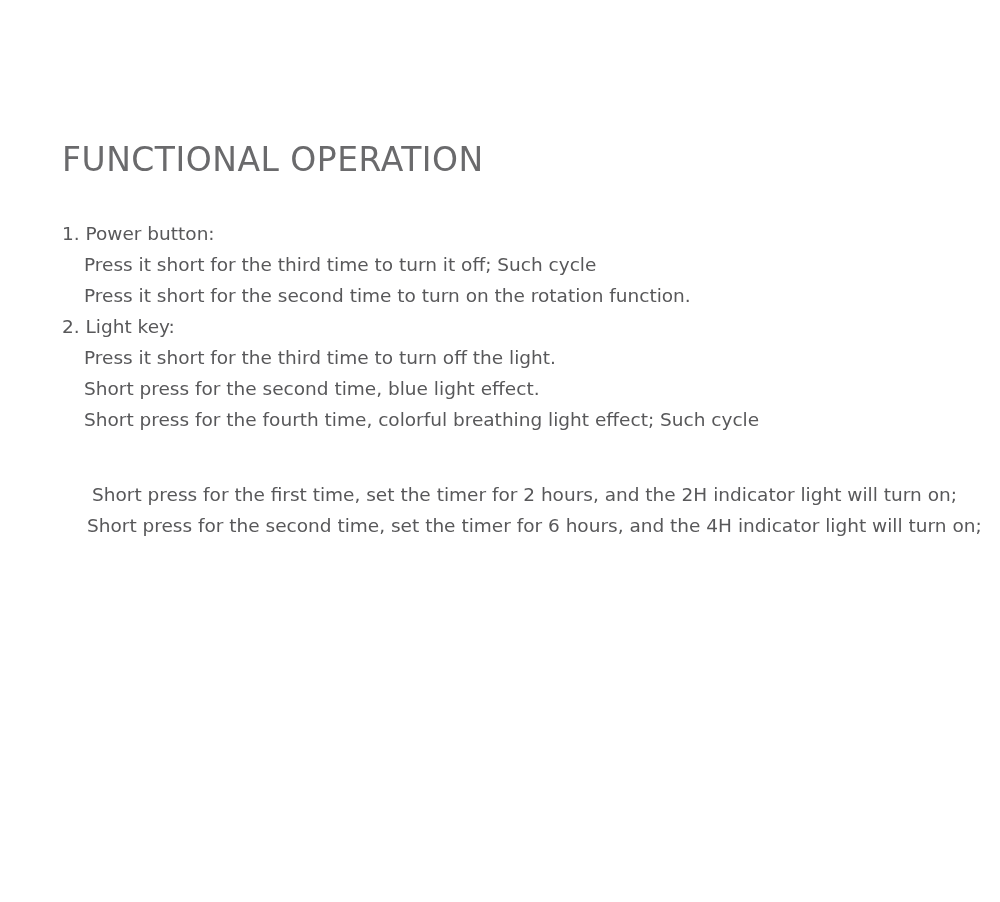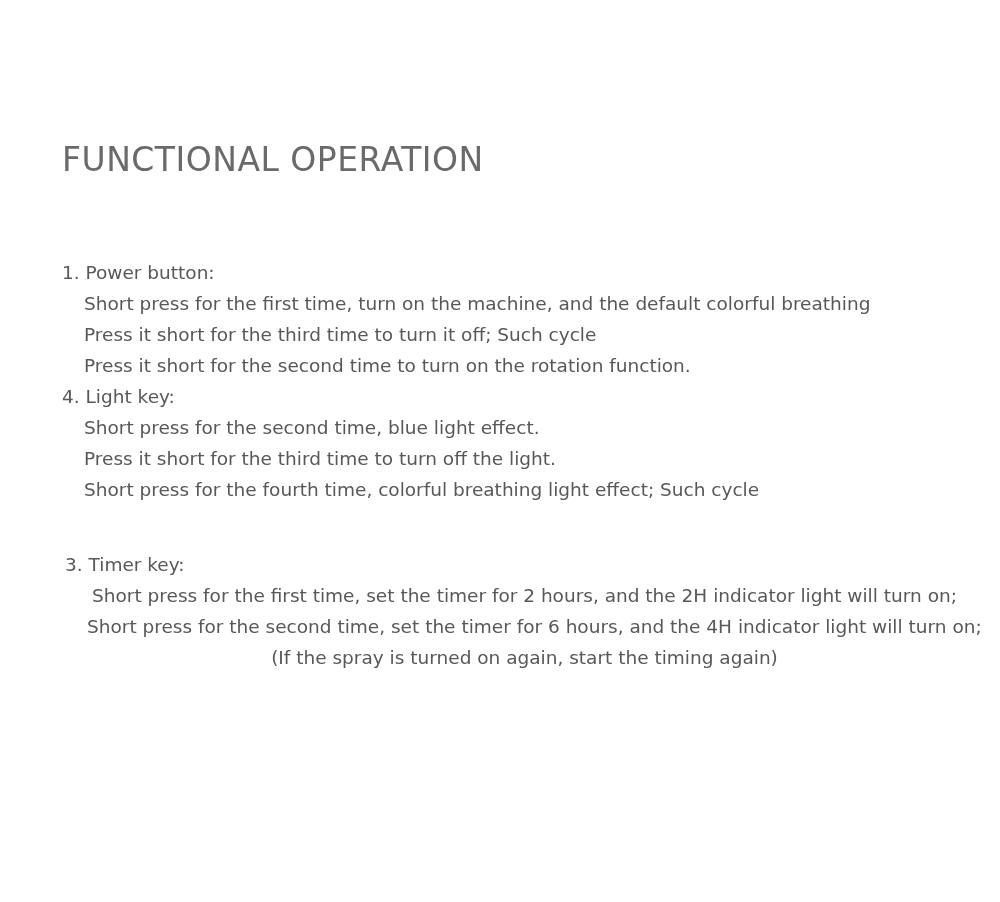--- a/index.html
+++ b/index.html
@@ -28,21 +28,20 @@
     font-weight: 400;
     letter-spacing: 0.5px;
     color: #6a6a6c;
     white-space: nowrap;
   }
   .content {
     position: absolute;
     left: 62px;
     top: 218px;
     width: 900px;
-    margin-top: 39px;
   }
   .section {
     margin-bottom: 0;
   }
   .section-heading {
     font-size: 18.5px;
     line-height: 31px;
     color: #58585a;
     padding-left: 0;
   }
@@ -71,40 +70,37 @@
 
 <div class="page">
 
   <div class="doc-title">FUNCTIONAL OPERATION</div>
 
   <div class="content">
 
     <div class="section sec1">
       <div class="section-heading">1. Power button:</div>
       <div class="section-lines">
-        <div class="section-line">Short press for the first time, turn on the machine, and the default colorful breathing</div>
         <div class="section-line">Press it short for the third time to turn it off; Such cycle</div>
         <div class="section-line">Press it short for the second time to turn on the rotation function.</div>
       </div>
     </div>
 
     <div class="section sec2">
-      <div class="section-heading">4. Light key:</div>
+      <div class="section-heading">2. Light key:</div>
       <div class="section-lines">
+        <div class="section-line">Press it short for the third time to turn off the light.</div>
         <div class="section-line">Short press for the second time, blue light effect.</div>
-        <div class="section-line">Press it short for the third time to turn off the light.</div>
         <div class="section-line">Short press for the fourth time, colorful breathing light effect; Such cycle</div>
       </div>
     </div>
 
     <div class="gap-before"></div>
 
     <div class="section sec3">
-      <div class="section-heading">3. Timer key:</div>
       <div class="section-lines">
         <div class="section-line">Short press for the first time, set the timer for 2 hours, and the 2H indicator light will turn on;</div>
         <div class="section-line">Short press for the second time, set the timer for 6 hours, and the 4H indicator light will turn on;</div>
-        <div class="section-line">(If the spray is turned on again, start the timing again)</div>
       </div>
     </div>
 
   </div>
 </div>
 
 </body></html>

